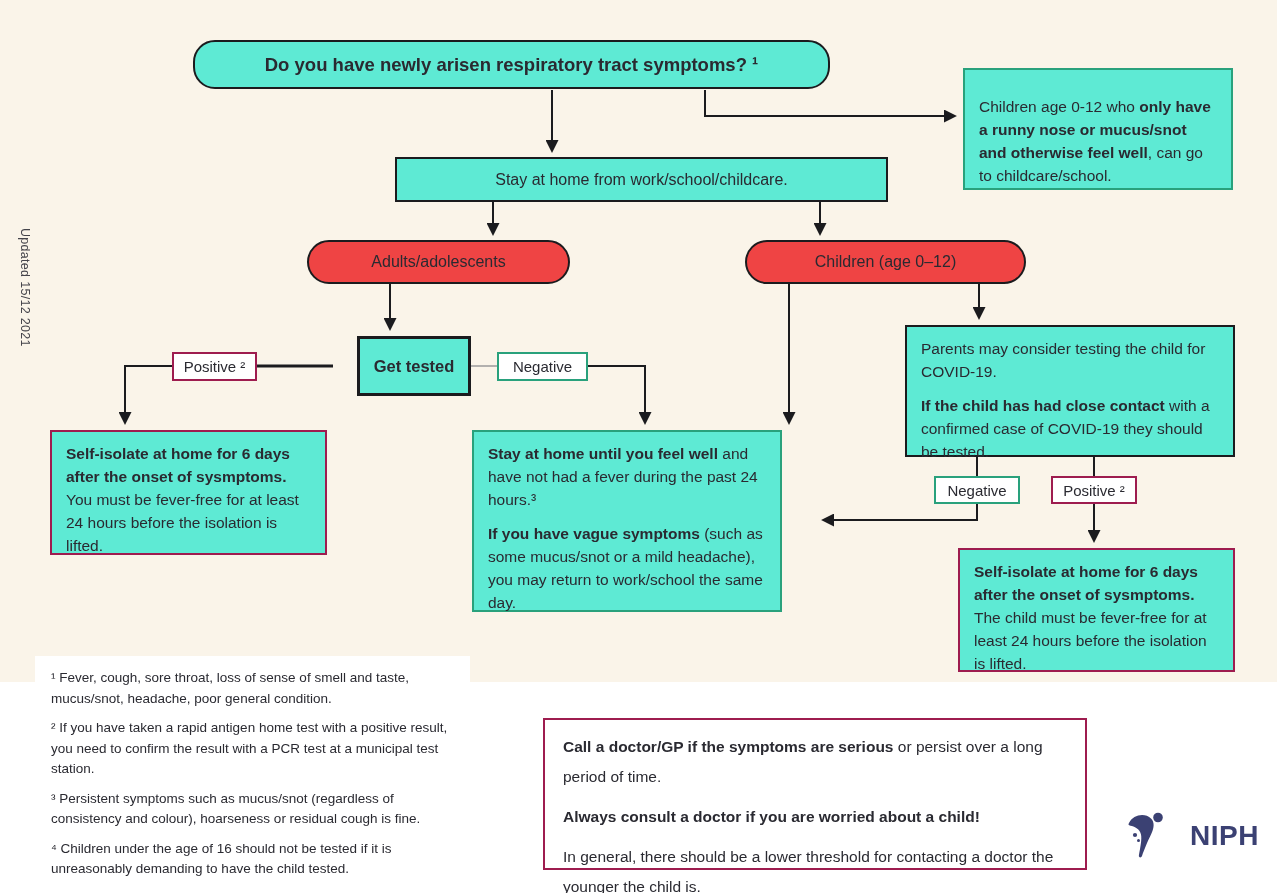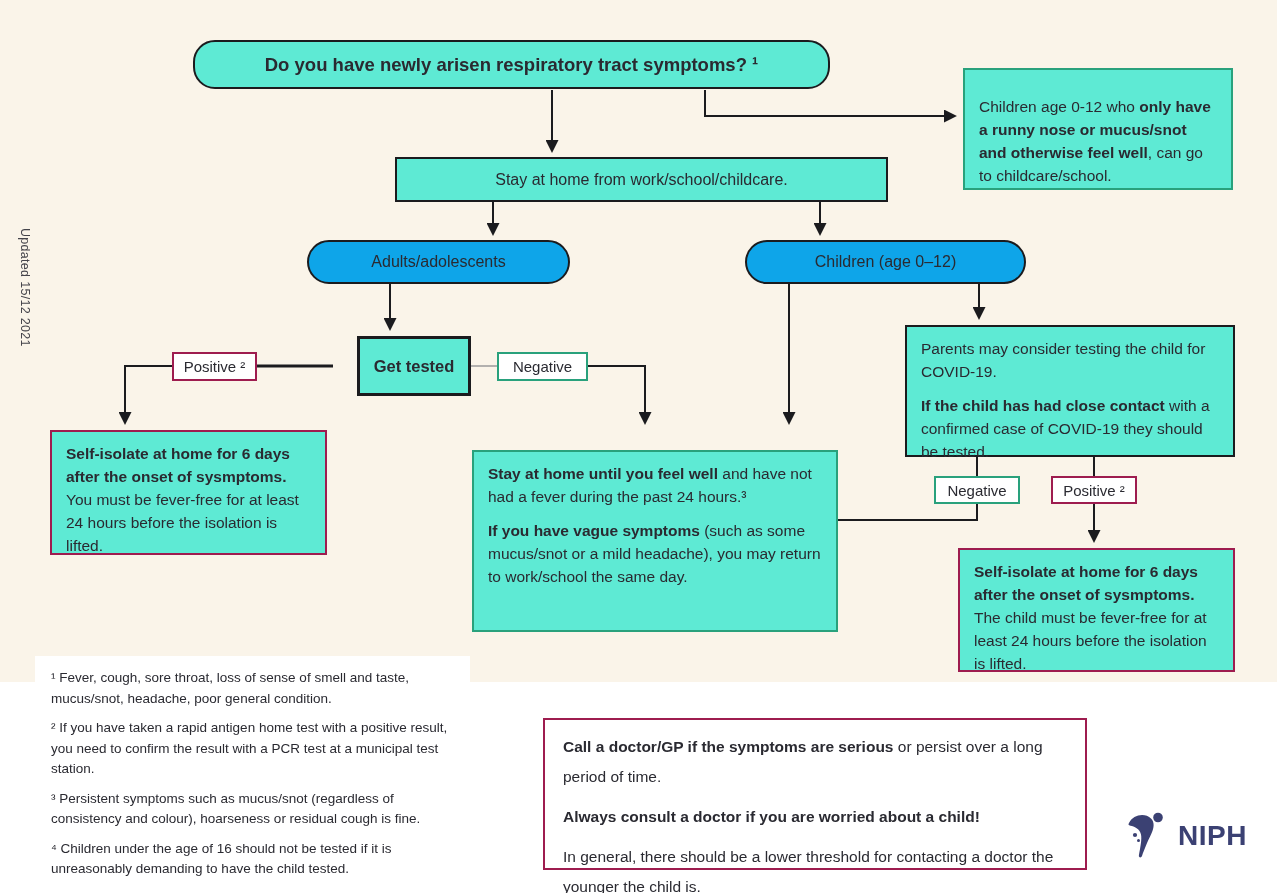--- a/index.html
+++ b/index.html
@@ -4,42 +4,42 @@
 <style>
   html,body{margin:0;padding:0;background:#ffffff;}
   #page{position:relative;width:1277px;height:893px;background:#ffffff;overflow:hidden;
         font-family:"Liberation Sans",sans-serif;color:#2A2A31;}
   #cream{position:absolute;left:0;top:0;width:1277px;height:682px;background:#FAF4E9;}
   svg.connectors{position:absolute;left:0;top:0;pointer-events:none;}
   .node{position:absolute;box-sizing:border-box;background:#5eead4;border:2px solid #1B1B1E;}
   .center{display:flex;align-items:center;justify-content:center;text-align:center;}
   .question{border-radius:22px;border-width:2.5px;font-weight:bold;font-size:18.5px;}
   .stay{font-size:16px;}
-  .pill{background:#0ea5e9;border-radius:22px;font-size:16px;}
+  .pill{background:#ef4444;border-radius:22px;font-size:16px;}
   .gettested{border-width:3.5px;font-weight:bold;font-size:16.5px;margin-left:24px;}
   .tag{font-size:15px;background:#fff;position:absolute;box-sizing:border-box;}
   .tag-maroon{border:2.5px solid #9E1C4F;}
   .tag-green{border:2.5px solid #29A17C;}
   .border-maroon{border:2.5px solid #9E1C4F;}
   .border-green{border:2.5px solid #29A17C;}
   .info{padding:10px 14px;font-size:15.5px;line-height:23px;}
   .info p{margin:0 0 11px;}
   .info p:last-child{margin-bottom:0;}
   .b{font-weight:bold;}
   #footnotes{position:absolute;left:35px;top:656px;width:435px;height:222px;background:#fff;
              box-sizing:border-box;padding:12px 16px 0;font-size:13.5px;line-height:20.5px;}
   #footnotes p{margin:0 0 9px;}
   #doctor-box{position:absolute;left:543px;top:718px;width:544px;height:152px;background:#fff;
               box-sizing:border-box;border:2.5px solid #9E1C4F;padding:12px 18px;
               font-size:15.5px;line-height:30px;}
   #doctor-box p{margin:0 0 10px;}
   #doctor-box p:last-child{margin-bottom:0;}
   #updated-note{position:absolute;left:18px;top:228px;height:132px;writing-mode:vertical-rl;
                 font-size:12.5px;color:#44434a;letter-spacing:0.3px;}
-  #niph{position:absolute;left:1126px;top:808px;display:flex;align-items:center;gap:6px;}
+  #niph{position:absolute;left:1126px;top:808px;display:flex;align-items:center;gap:18px;}
   #niph .wordmark{font-weight:bold;font-size:28px;color:#3B4173;letter-spacing:0.5px;}
 </style>
 </head>
 <body>
 
 <div id="page">
   <div id="cream"></div>
 
   <svg class="connectors" width="1277" height="893">
     <defs>
@@ -80,21 +80,21 @@
   <div class="node pill center" style="left:745px;top:240px;width:281px;height:44px;">Children (age 0–12)</div>
 
   <div class="node gettested center" style="left:333px;top:336px;width:114px;height:60px;">Get tested</div>
   <div class="tag tag-maroon center" style="left:172px;top:352px;width:85px;height:29px;">Positive ²</div>
   <div class="tag tag-green center" style="left:497px;top:352px;width:91px;height:29px;">Negative</div>
 
   <div class="node border-maroon info" style="left:50px;top:430px;width:277px;height:125px;">
     <p><span class="b">Self-isolate at home for 6 days after the onset of sysmptoms.</span><span> You must be fever-free for at least 24 hours before the isolation is lifted.</span></p>
   </div>
 
-  <div class="node border-green info" style="left:472px;top:430px;width:366px;height:182px;margin-top:20px;">
+  <div class="node border-green info" style="left:472px;top:430px;width:310px;height:182px;">
     <p><span class="b">Stay at home until you feel well</span><span> and have not had a fever during the past 24 hours.³</span></p>
     <p><span class="b">If you have vague symptoms</span><span> (such as some mucus/snot or a mild headache), you may return to work/school the same day.</span></p>
   </div>
 
   <div class="node info" style="left:905px;top:325px;width:330px;height:132px;">
     <p>Parents may consider testing the child for COVID-19.</p>
     <p><span class="b">If the child has had close contact</span><span> with a confirmed case of COVID-19 they should be tested.</span></p>
   </div>
 
   <div class="tag tag-green center" style="left:934px;top:476px;width:86px;height:28px;">Negative</div>

